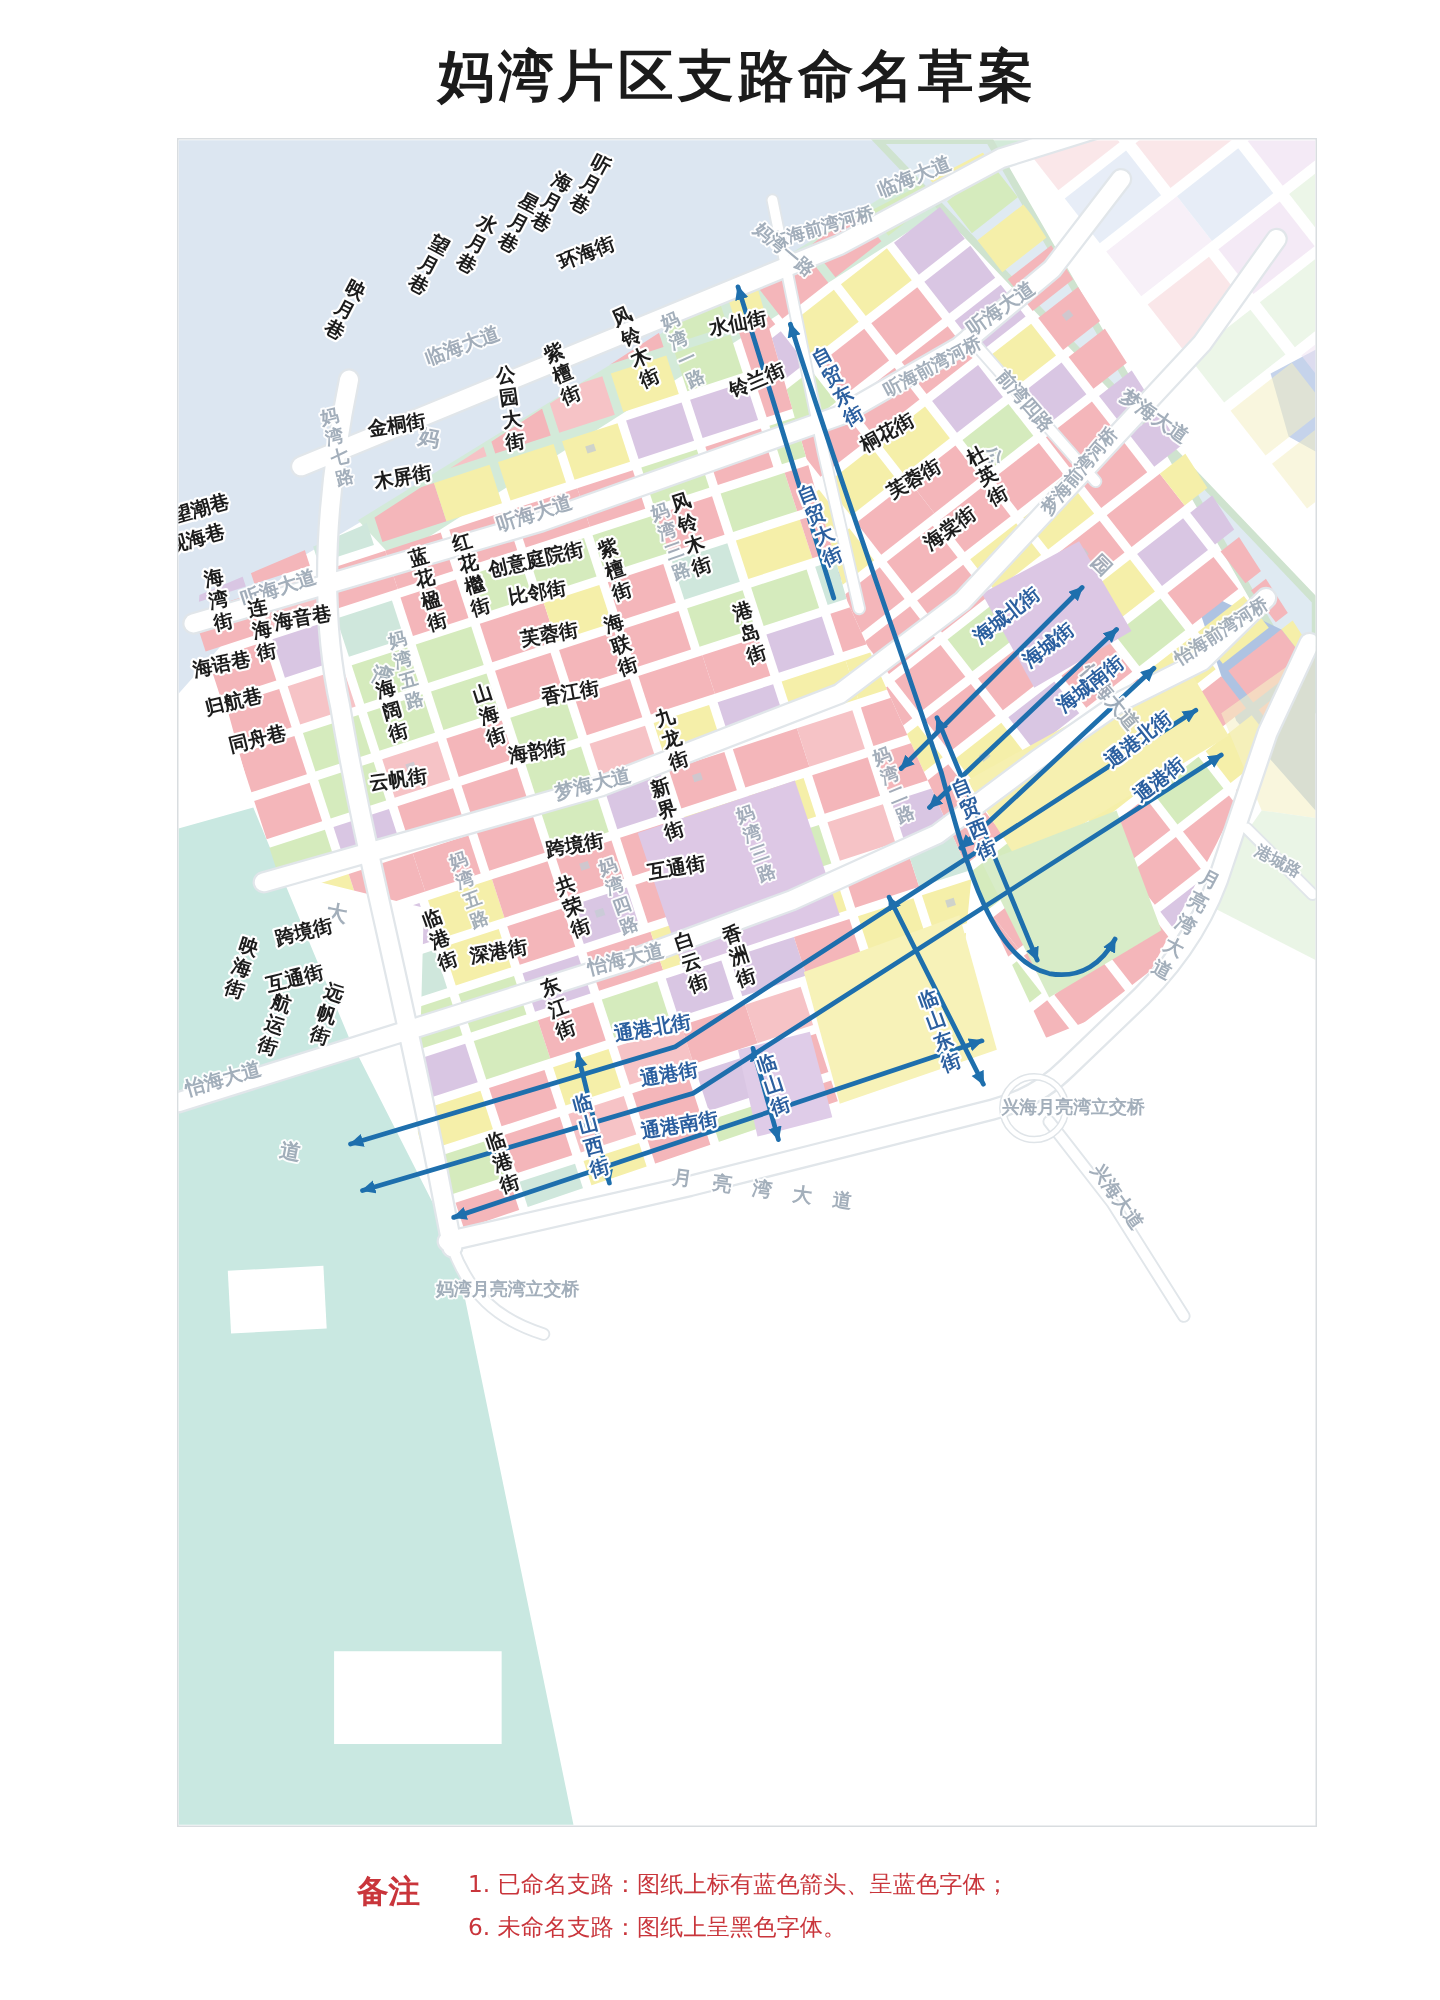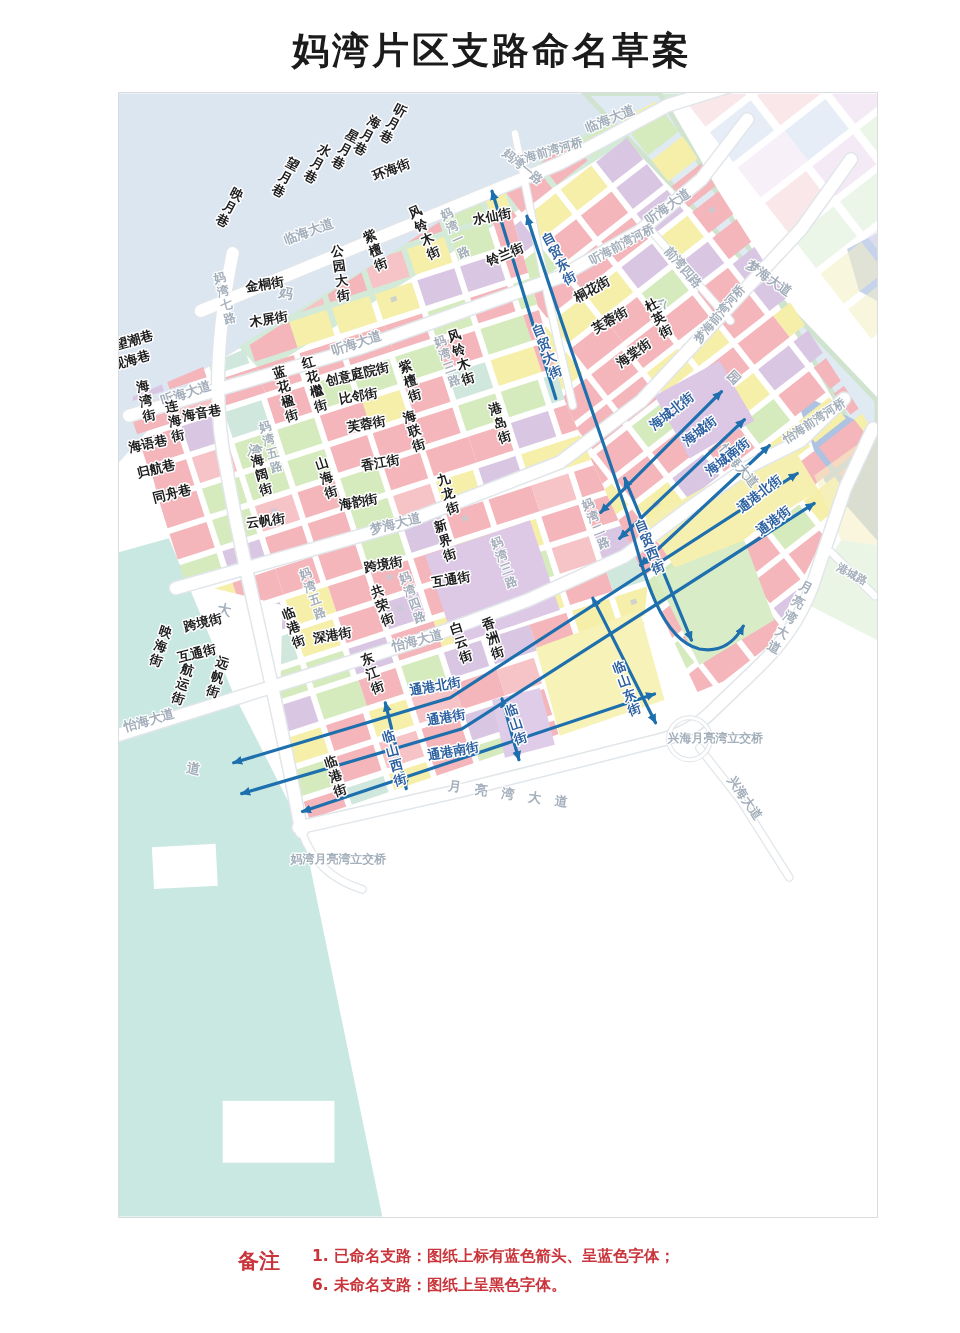--- a/index.html
+++ b/index.html
@@ -15,21 +15,21 @@
   .lab-black{fill:#1c1c1c;font-weight:700;paint-order:stroke;stroke:#ffffff;stroke-width:3px;stroke-linejoin:round;}
   .lab-blue{fill:#2b5f9f;font-weight:700;paint-order:stroke;stroke:#ffffff;stroke-width:3px;stroke-linejoin:round;}
   .lab-gray{fill:#9fabb8;font-weight:700;paint-order:stroke;stroke:#ffffff;stroke-width:2.5px;stroke-linejoin:round;opacity:.95;}
   .rc{stroke:#e1e6ea;fill:none;stroke-linecap:round;stroke-linejoin:round;}
   .rw{stroke:#ffffff;fill:none;stroke-linecap:round;stroke-linejoin:round;}
   .arrow{stroke:#1e6fad;stroke-width:3.2px;fill:none;stroke-linecap:round;}
   
   .legend{position:absolute;left:238px;top:1242px;display:flex;align-items:flex-start;}
   .legend-label{font-size:21px;font-weight:700;color:#c9353b;padding-top:5px;}
   .legend-divider{width:2px;background:#c9353b;margin:0 14px 0 16px;}
-  .legend-notes{font-size:15.5px;font-weight:700;color:#c9353b;line-height:29px;}
+  .legend-notes{font-size:15.5px;font-weight:400;color:#c9353b;line-height:29px;}
 </style>
 </head>
 <body>
 
 <h1 class="title">妈湾片区支路命名草案</h1>
 
 <div class="map-frame">
 <svg id="map-svg" viewBox="118 92 760 1126" xmlns="http://www.w3.org/2000/svg">
   <defs>
     <marker id="ah" markerUnits="userSpaceOnUse" markerWidth="11" markerHeight="10" refX="8.5" refY="4.5" orient="auto-start-reverse">

